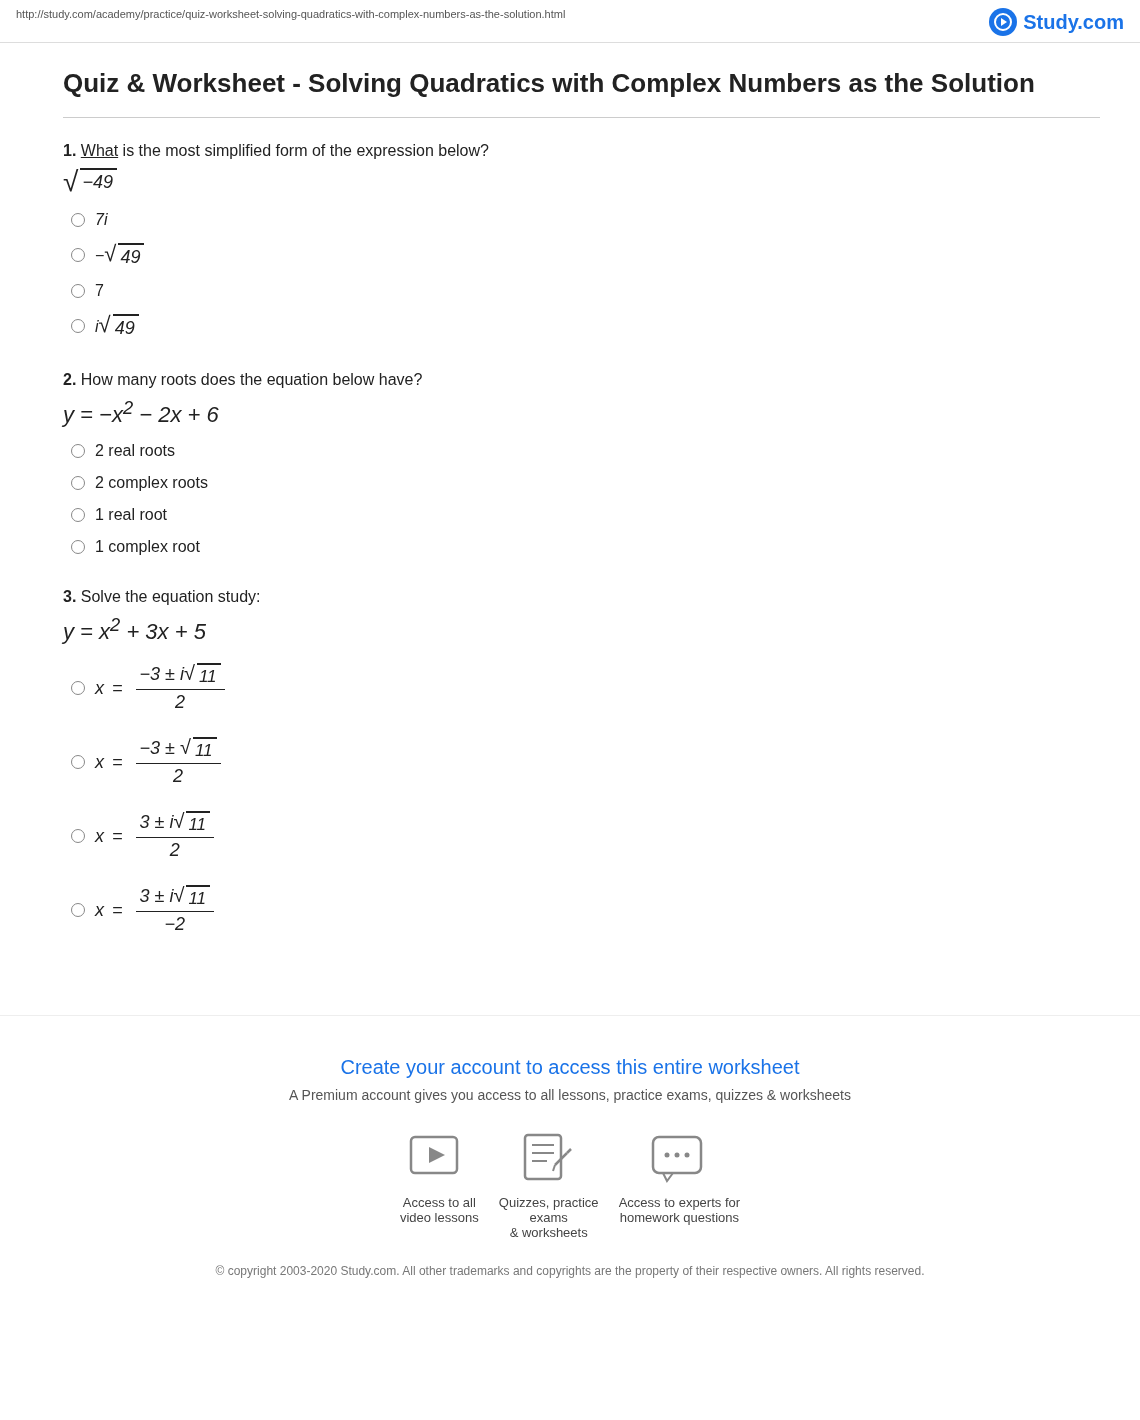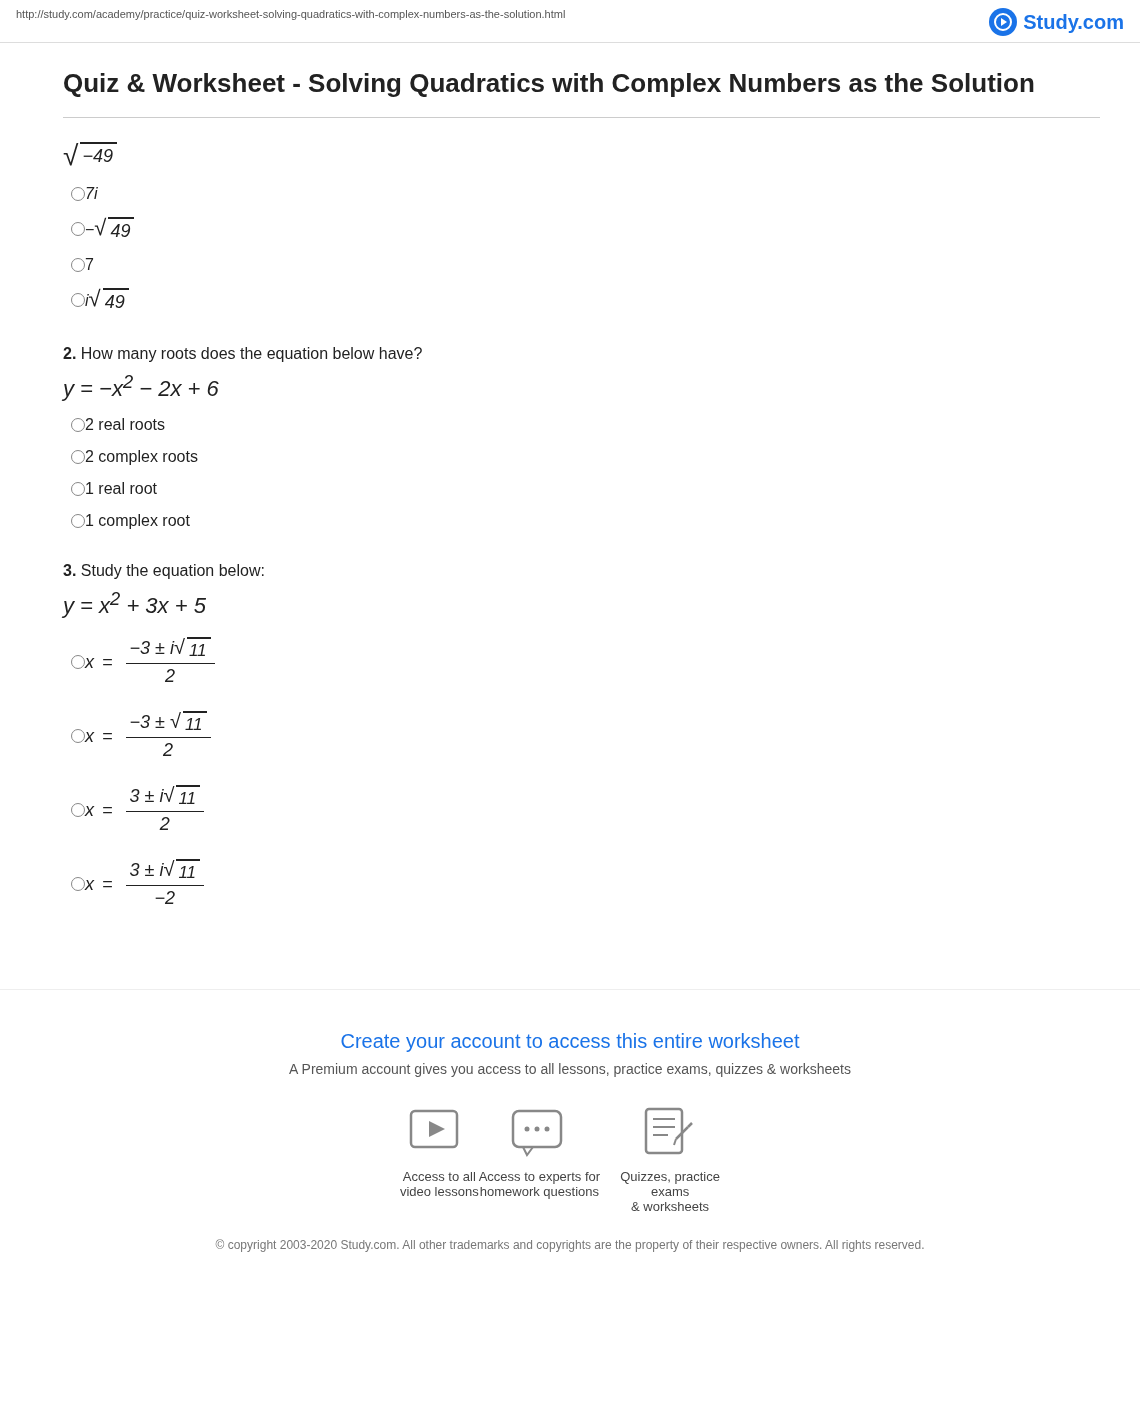--- a/index.html
+++ b/index.html
@@ -87,20 +87,21 @@
 
     .options-list {
       list-style: none;
       margin-left: 8px;
     }
 
     .option-item {
       display: flex;
       align-items: center;
       margin-bottom: 14px;
+      gap: 10px;
       font-size: 16px;
     }
 
     .radio-circle {
       width: 14px;
       height: 14px;
       border-radius: 50%;
       border: 1.5px solid #888;
       flex-shrink: 0;
       display: inline-block;
@@ -220,20 +221,24 @@
     </div>
   </div>
 </div>
 
 <div class="main-content">
 
   <h1 class="page-title">Quiz &amp; Worksheet - Solving Quadratics with Complex Numbers as the Solution</h1>
   <hr class="divider">
 
   <div class="question-block">
+    <div class="question-label">
+      <strong>1.</strong>
+      <u>What</u><span> is the most simplified form of the expression below?</span>
+    </div>
 
     <div class="math-display">
       <span class="radical-wrap">
         <span class="radical-symbol">√</span>
         <span class="radical-content">−49</span>
       </span>
     </div>
 
     <ul class="options-list">
       <li class="option-item">
@@ -291,21 +296,21 @@
       <li class="option-item">
         <span class="radio-circle"></span>
         <span>1 complex root</span>
       </li>
     </ul>
   </div>
 
   <div class="question-block">
     <div class="question-label">
       <strong>3.</strong>
-      <span> Study the equation below:</span>
+      <span> Solve the equation study:</span>
     </div>
 
     <div class="math-display" style="font-style:italic; font-size:22px; margin-bottom:18px;">
       <i>y</i> = <i>x</i><sup>2</sup> + 3<i>x</i> + 5
     </div>
 
     <ul class="options-list">
 
       <li class="option-item" style="align-items:center; margin-bottom:24px;">
         <span class="radio-circle"></span>
@@ -382,47 +387,47 @@
   <div class="features-row">
 
     <div class="feature-item">
       <div class="feature-icon-box">
         <svg width="60" height="52" viewBox="0 0 60 52">
           <rect x="2" y="4" width="46" height="36" rx="4" fill="none" stroke="#888" stroke-width="2.5"></rect>
           <polygon points="20,14 20,30 36,22" fill="#888"></polygon>
         </svg>
       </div>
       <div class="feature-label">Access to all<br>video lessons</div>
+    </div>
+
+    <div class="feature-item">
+      <div class="feature-icon-box">
+        <svg width="60" height="52" viewBox="0 0 60 52">
+          <rect x="6" y="2" width="36" height="44" rx="3" fill="none" stroke="#888" stroke-width="2.5"></rect>
+          <line x1="13" y1="12" x2="35" y2="12" stroke="#888" stroke-width="2"></line>
+          <line x1="13" y1="20" x2="35" y2="20" stroke="#888" stroke-width="2"></line>
+          <line x1="13" y1="28" x2="28" y2="28" stroke="#888" stroke-width="2"></line>
+
+          <line x1="36" y1="32" x2="48" y2="20" stroke="#888" stroke-width="2.5"></line>
+          <line x1="48" y1="20" x2="52" y2="16" stroke="#888" stroke-width="2.5"></line>
+          <line x1="36" y1="32" x2="34" y2="38" stroke="#888" stroke-width="2"></line>
+        </svg>
+      </div>
+      <div class="feature-label">Quizzes, practice exams<br>&amp; worksheets</div>
     </div>
 
     <div class="feature-item">
       <div class="feature-icon-box">
         <svg width="60" height="52" viewBox="0 0 60 52">
           <rect x="4" y="4" width="48" height="36" rx="6" fill="none" stroke="#888" stroke-width="2.5"></rect>
           <circle cx="18" cy="22" r="2.5" fill="#888"></circle>
           <circle cx="28" cy="22" r="2.5" fill="#888"></circle>
           <circle cx="38" cy="22" r="2.5" fill="#888"></circle>
           <path d="M14 40 L18 48 L24 40" fill="none" stroke="#888" stroke-width="2"></path>
         </svg>
       </div>
       <div class="feature-label">Access to experts for<br>homework questions</div>
     </div>
 
-    <div class="feature-item">
-      <div class="feature-icon-box">
-        <svg width="60" height="52" viewBox="0 0 60 52">
-          <rect x="6" y="2" width="36" height="44" rx="3" fill="none" stroke="#888" stroke-width="2.5"></rect>
-          <line x1="13" y1="12" x2="35" y2="12" stroke="#888" stroke-width="2"></line>
-          <line x1="13" y1="20" x2="35" y2="20" stroke="#888" stroke-width="2"></line>
-          <line x1="13" y1="28" x2="28" y2="28" stroke="#888" stroke-width="2"></line>
-
-          <line x1="36" y1="32" x2="48" y2="20" stroke="#888" stroke-width="2.5"></line>
-          <line x1="48" y1="20" x2="52" y2="16" stroke="#888" stroke-width="2.5"></line>
-          <line x1="36" y1="32" x2="34" y2="38" stroke="#888" stroke-width="2"></line>
-        </svg>
-      </div>
-      <div class="feature-label">Quizzes, practice exams<br>&amp; worksheets</div>
-    </div>
-
   </div>
 
   <div class="footer-copy">© copyright 2003-2020 Study.com. All other trademarks and copyrights are the property of their respective owners. All rights reserved.</div>
 </div>
 
 </body></html>

